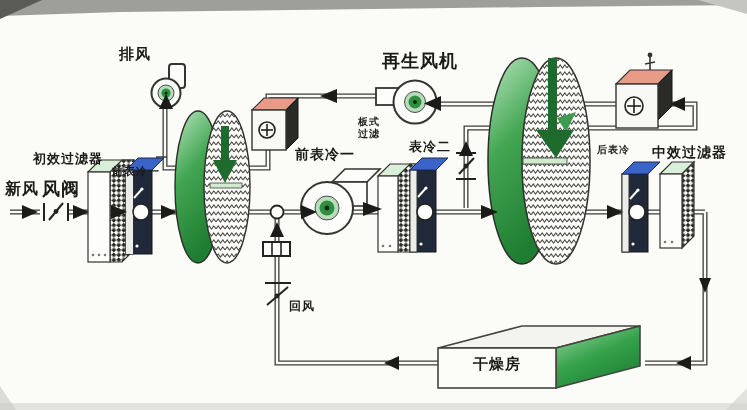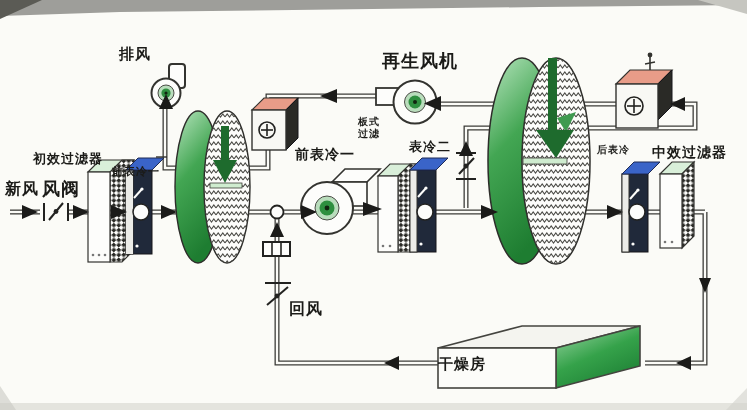--- a/index.html
+++ b/index.html
@@ -258,15 +258,15 @@
 <div class="lbl" style="left:119px;top:45px;font-size:15px">排风</div>
 <div class="lbl" style="left:295px;top:146px;font-size:14px">前表冷一</div>
 <div class="lbl" style="left:358px;top:116px;font-size:10px">
   <div>板式</div>
   <div>过滤</div>
 </div>
 <div class="lbl" style="left:409px;top:139px;font-size:13px">表冷二</div>
 <div class="lbl" style="left:382px;top:51px;font-size:18px">再生风机</div>
 <div class="lbl" style="left:597px;top:144px;font-size:10px">后表冷</div>
 <div class="lbl" style="left:652px;top:144px;font-size:14px">中效过滤器</div>
-<div class="lbl" style="left:289px;top:299px;font-size:16px">回风</div>
-<div class="lbl" style="left:438px;top:355px;width:118px;text-align:left;font-size:15px">干燥房</div>
+<div class="lbl" style="left:289px;top:299px;font-size:12px">回风</div>
+<div class="lbl" style="left:438px;top:355px;width:118px;text-align:center;font-size:15px">干燥房</div>
 </div>
 
 </body></html>

